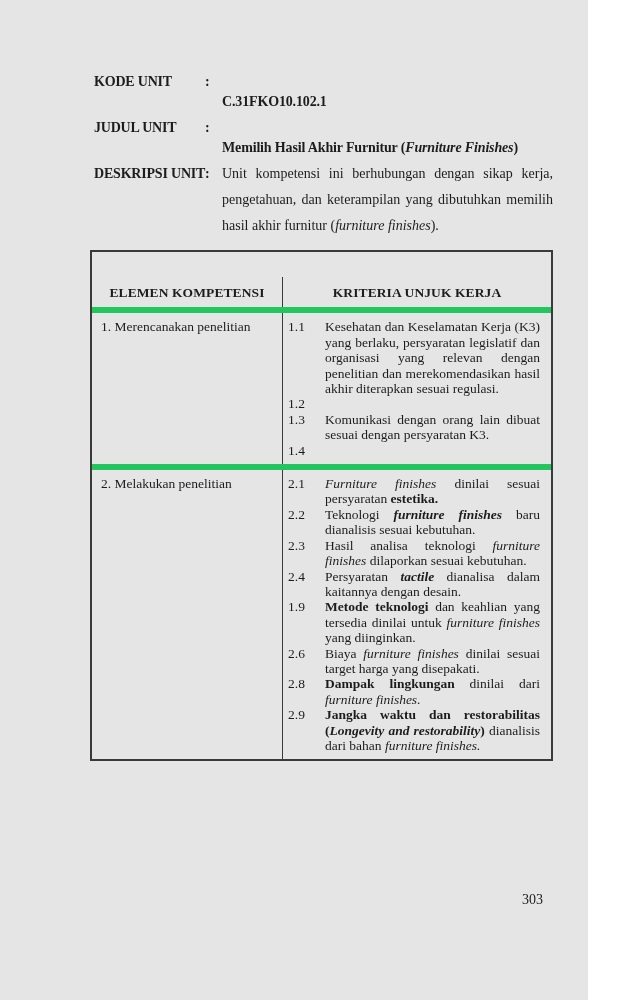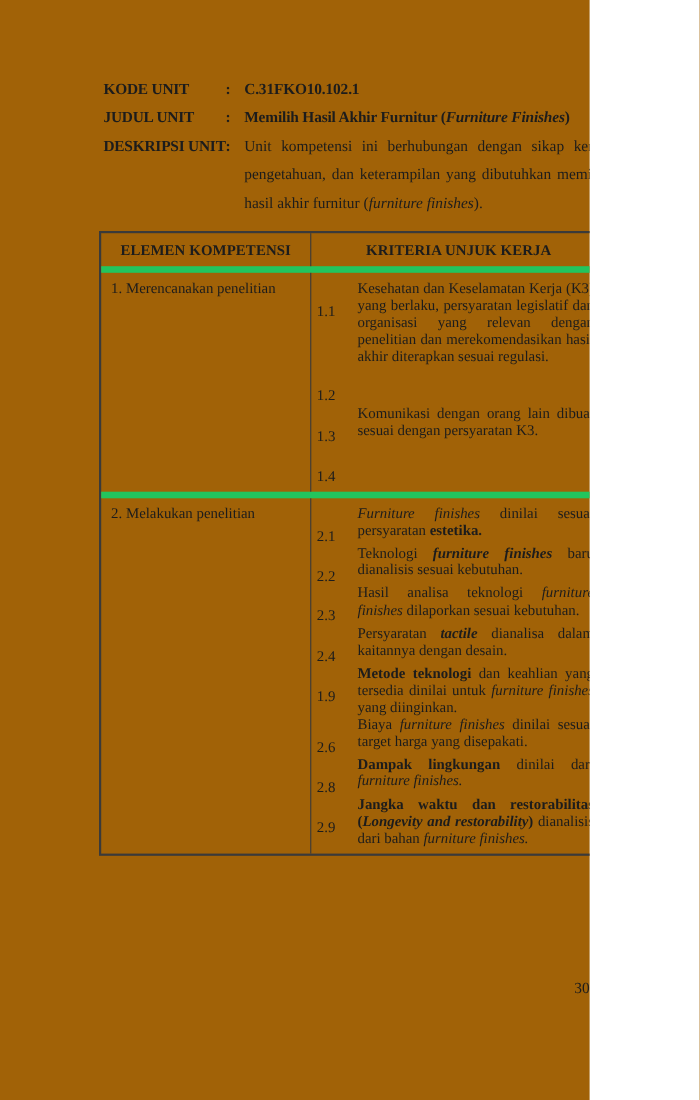--- a/index.html
+++ b/index.html
@@ -2,49 +2,49 @@
 <html><head>
 <meta charset="utf-8">
 <style>
   html,body{margin:0;padding:0;}
   body{
     width:636px;height:1000px;background:#ffffff;
     font-family:"Liberation Serif", serif;
     color:#1c1c1c;
     -webkit-font-smoothing:antialiased;
   }
-  .sheet{position:relative;width:536px;height:1000px;background:#a16207;overflow:hidden;text-decoration:underline;}
+  .sheet{position:relative;width:588px;height:1000px;background:#e5e5e5;overflow:hidden;text-decoration:underline;}
   .content{position:absolute;left:90px;top:69px;width:463px;}
 
   
   .unit-block{font-size:14px;line-height:26px;}
   .unit-row{display:grid;grid-template-columns:111px 17px 1fr;padding-left:4px;}
   .unit-label{font-weight:bold;white-space:nowrap;letter-spacing:-0.2px;}
   .unit-colon{font-weight:bold;}
   .unit-value{min-width:0;}
-  .unit-row:nth-child(-n+2) .unit-value{white-space:nowrap;letter-spacing:-0.15px;}
+  .unit-row:nth-child(-n+2) .unit-value{white-space:nowrap;letter-spacing:-0.15px;margin-top:20px;}
   .unit-row:nth-child(3) .unit-value{text-align:justify;}
 
   
   .ktable{
     margin-top:11px;
     border:2px solid #3a3a3a;
     font-size:13.5px;line-height:15.4px;
   }
   .t-head,.t-row{display:grid;grid-template-columns:191px 1fr;}
   .t-row{border-top:6px solid #22c55e;}
   .c1{border-right:1px solid #3a3a3a;}
   .th{
     font-weight:bold;text-align:center;
-    padding:8px 0 7px;letter-spacing:0.1px;
+    padding:8px 0 7px;letter-spacing:0.1px;margin-top:25px;
   }
   .elem-cell{padding:6px 4px 4px 9px;}
   .crit-cell{padding:6px 11px 6px 5px;}
   .crit-item{display:grid;grid-template-columns:31px 1fr;column-gap:6px;}
-  .crit-num{white-space:nowrap;margin-top:21px;}
+  .crit-num{white-space:nowrap;}
   .crit-text{text-align:justify;min-width:0;}
 
   
   .b{font-weight:bold;}
   .i{font-style:italic;}
   .bi{font-weight:bold;font-style:italic;}
 
   
   .page-number{
     position:absolute;left:90px;top:892px;width:453px;

